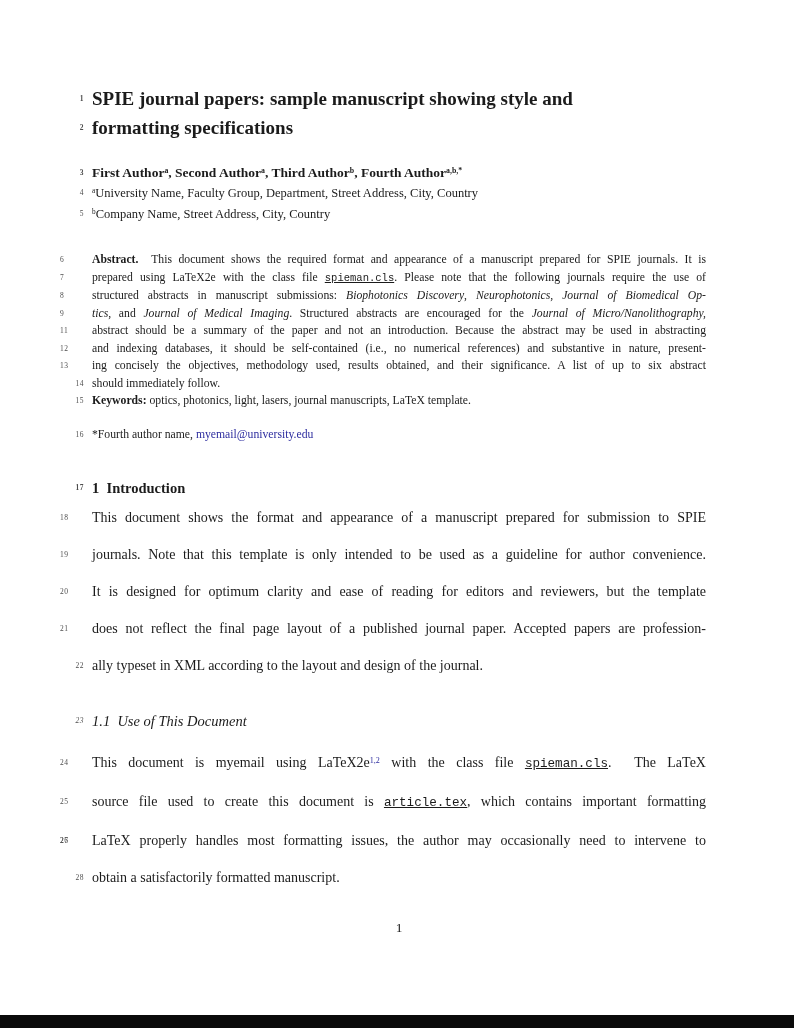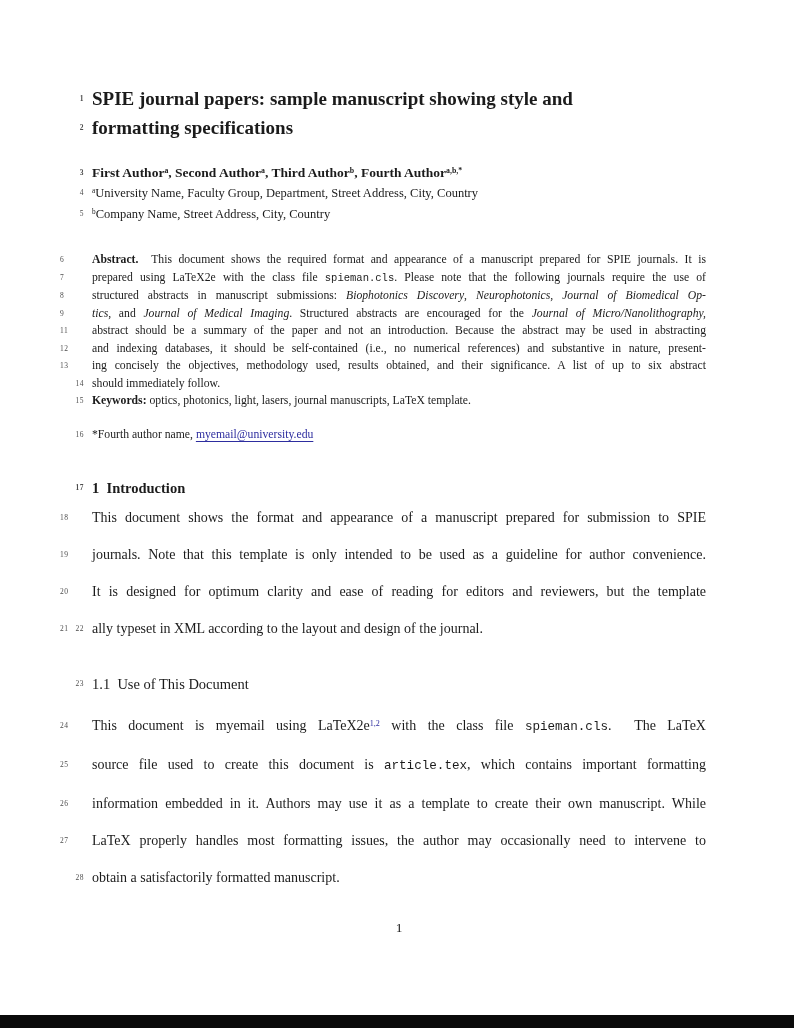--- a/index.html
+++ b/index.html
@@ -27,43 +27,42 @@
     text-align: right;
     font-size: 7.5px;
     letter-spacing: 0.5px;
     color: #4d4d4d;
   }
   .title   { font-size: 19px;  line-height: 29px;   font-weight: bold; }
   .authors { font-size: 13.5px; line-height: 18px;  font-weight: bold; }
   .affil   { font-size: 12.5px; line-height: 18.5px; }
   .abstract, .keywords, .note { font-size: 11.7px; line-height: 17.5px; }
   .section    { font-size: 14.5px; line-height: 22px; font-weight: bold; }
-  .subsection { font-size: 14.5px; line-height: 22px; }
+  .subsection { font-size: 14.5px; line-height: 22px; font-style: italic; }
   .body    { font-size: 14px; line-height: 37px; }
 
   
   .line.title + .line.authors   { margin-top: 22px; }
   .line.affil + .line.abstract  { margin-top: 26px; }
   .line.abstract + .line.keywords { margin-top: 0; }
   .line.keywords + .line.note   { margin-top: 16px; }
   .line.note + .line.section    { margin-top: 34px; }
   .line.body + .line.subsection { margin-top: 26px; margin-bottom: 12px; }
 
   
   .b  { font-weight: bold; }
   .i  { font-style: italic; margin-top: 24px; }
-  .tt { font-family: "Liberation Mono", monospace; font-size: 0.9em; }
+  .tt { font-family: "Liberation Mono", monospace; font-size: 0.9em; text-decoration: underline; }
   .sup { font-size: 58%; position: relative; top: -0.55em; }
   .cite {
     font-size: 58%; position: relative; top: -0.55em;
     color: #2d2d9f; text-decoration: none; cursor: pointer; font-family: Liberation Serif, serif;
   }
   .link {
     color: #2d2d9f;
-    text-decoration: underline;
     text-underline-offset: 3px;
     cursor: pointer;
   }
   #page-number {
     margin-top: 22px;
     text-align: center;
     font-size: 13.5px;
     line-height: 20px;
   }
   #bottom-bar {
@@ -91,24 +90,24 @@
       <div class="line abstract just"><span class="num">11</span><span>abstract should be a summary of the paper and not an introduction. Because the abstract may be used in abstracting</span></div>
       <div class="line abstract just"><span class="num">12</span><span>and indexing databases, it should be self-contained (i.e., no numerical references) and substantive in nature, present-</span></div>
       <div class="line abstract just"><span class="num">13</span><span>ing concisely the objectives, methodology used, results obtained, and their significance. A list of up to six abstract</span></div>
       <div class="line abstract"><span class="num">14</span><span>should immediately follow.</span></div>
       <div class="line keywords"><span class="num">15</span><span class="b">Keywords:</span><span> optics, photonics, light, lasers, journal manuscripts, LaTeX template.</span></div>
       <div class="line note"><span class="num">16</span><span>*Fourth author name, </span><a class="link">myemail@university.edu</a></div>
       <div class="line section"><span class="num">17</span><span>1&nbsp;&nbsp;Introduction</span></div>
       <div class="line body just"><span class="num">18</span><span>This document shows the format and appearance of a manuscript prepared for submission to SPIE</span></div>
       <div class="line body just"><span class="num">19</span><span>journals. Note that this template is only intended to be used as a guideline for author convenience.</span></div>
       <div class="line body just"><span class="num">20</span><span>It is designed for optimum clarity and ease of reading for editors and reviewers, but the template</span></div>
-      <div class="line body just"><span class="num">21</span></div>
+      <div class="line body just"><span class="num">21</span><span>does not reflect the final page layout of a published journal paper. Accepted papers are profession-</span></div>
       <div class="line body"><span class="num">22</span><span>ally typeset in XML according to the layout and design of the journal.</span></div>
       <div class="line subsection"><span class="num">23</span><span>1.1&nbsp;&nbsp;Use of This Document</span></div>
       <div class="line body just"><span class="num">24</span><span>This document is myemail using LaTeX2e</span><a class="cite">1,2</a><span> with the class file </span><span class="tt">spieman.cls</span><span>.&nbsp; The LaTeX</span></div>
       <div class="line body just"><span class="num">25</span><span>source file used to create this document is </span><span class="tt">article.tex</span><span>, which contains important formatting</span></div>
-      <div class="line body just"><span class="num">26</span><span>information embedded in it. Authors may use it as a template to create their own manuscript. While</span></div>
+      <div class="line body just"><span class="num">26</span></div>
       <div class="line body just"><span class="num">27</span><span>LaTeX properly handles most formatting issues, the author may occasionally need to intervene to</span></div>
       <div class="line body"><span class="num">28</span><span>obtain a satisfactorily formatted manuscript.</span></div>
       <div id="page-number">1</div>
   </div>
   <div id="bottom-bar"></div>
 </div>
 
 </body></html>

